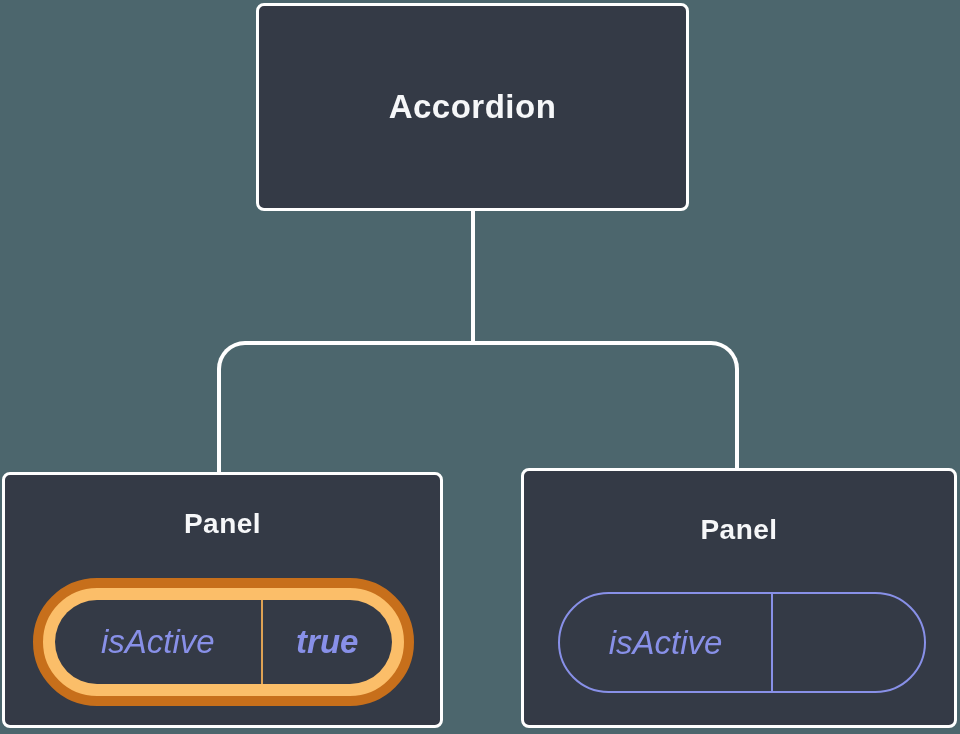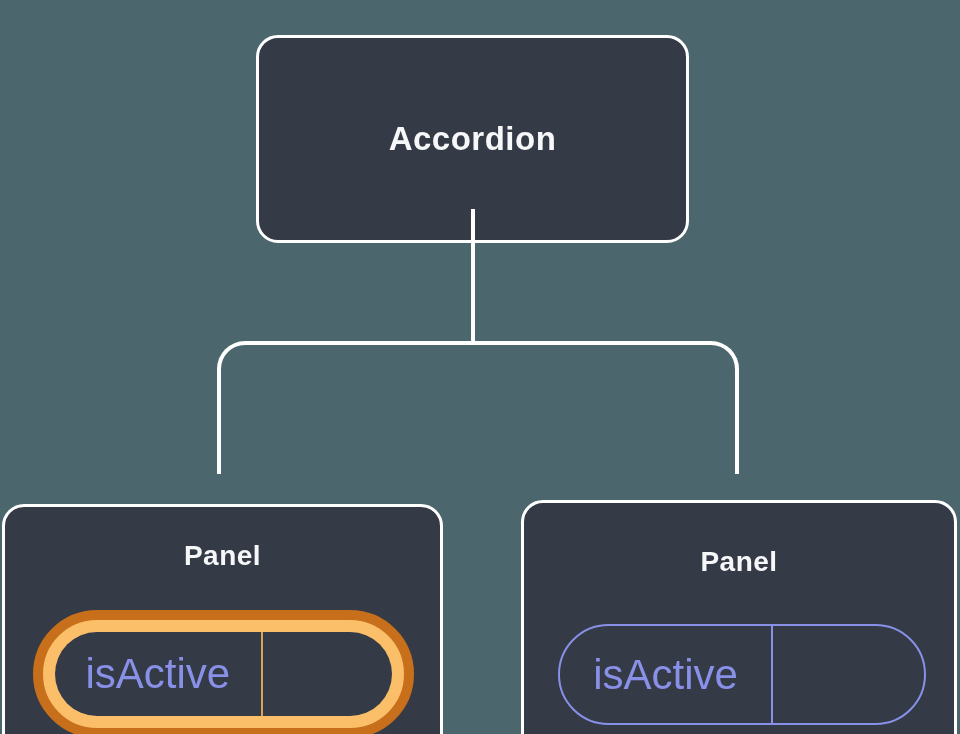--- a/index.html
+++ b/index.html
@@ -11,22 +11,21 @@
     font-family: "Liberation Sans", sans-serif;
     -webkit-font-smoothing: antialiased;
   }
 
   
   .node {
     position: absolute;
     box-sizing: border-box;
     background: #343a46;
     border: 3px solid #ffffff;
-    border-radius: 22px;
-    margin-top: 32px;
+    border-radius: 8px;
   }
   #accordion-node {
     left: 256px; top: 3px; width: 433px; height: 208px;
     display: flex; align-items: center; justify-content: center;
   }
   .node-label {
     color: #f6f7f9;
     font-size: 33px;
     font-weight: 600;
     letter-spacing: 0.5px;
@@ -71,21 +70,22 @@
     box-sizing: border-box;
     border-radius: 999px;
     display: flex;
     align-items: stretch;
   }
   .pill-cell {
     display: flex;
     align-items: center;
     justify-content: center;
     color: #8890e8;
-    font-size: 42px;
+    font-size: 33px;
+    font-style: italic;
   }
   .pill-value-bold { font-weight: 700; }
 
   
   #pill-active-ring {
     left: 28px; top: 103px;
     width: 381px; height: 128px;
     border: 10px solid #c76f1b;
     background: #fbbe69;
     padding: 12px;
@@ -126,20 +126,21 @@
 <div id="stem"></div>
 <div id="bracket"></div>
 
 <div class="node" id="panel-active">
   <div class="panel-title">Panel</div>
 
   <div class="pill" id="pill-active-ring">
     <div id="pill-active-inner">
       <div class="pill-cell key">isActive</div>
       <div class="divider-orange"></div>
+      <div class="pill-cell val pill-value-bold">true</div>
     </div>
   </div>
 
 </div>
 
 <div class="node" id="panel-inactive">
   <div class="panel-title">Panel</div>
 
   <div class="pill" id="pill-inactive">
     <div class="pill-cell key">isActive</div>

